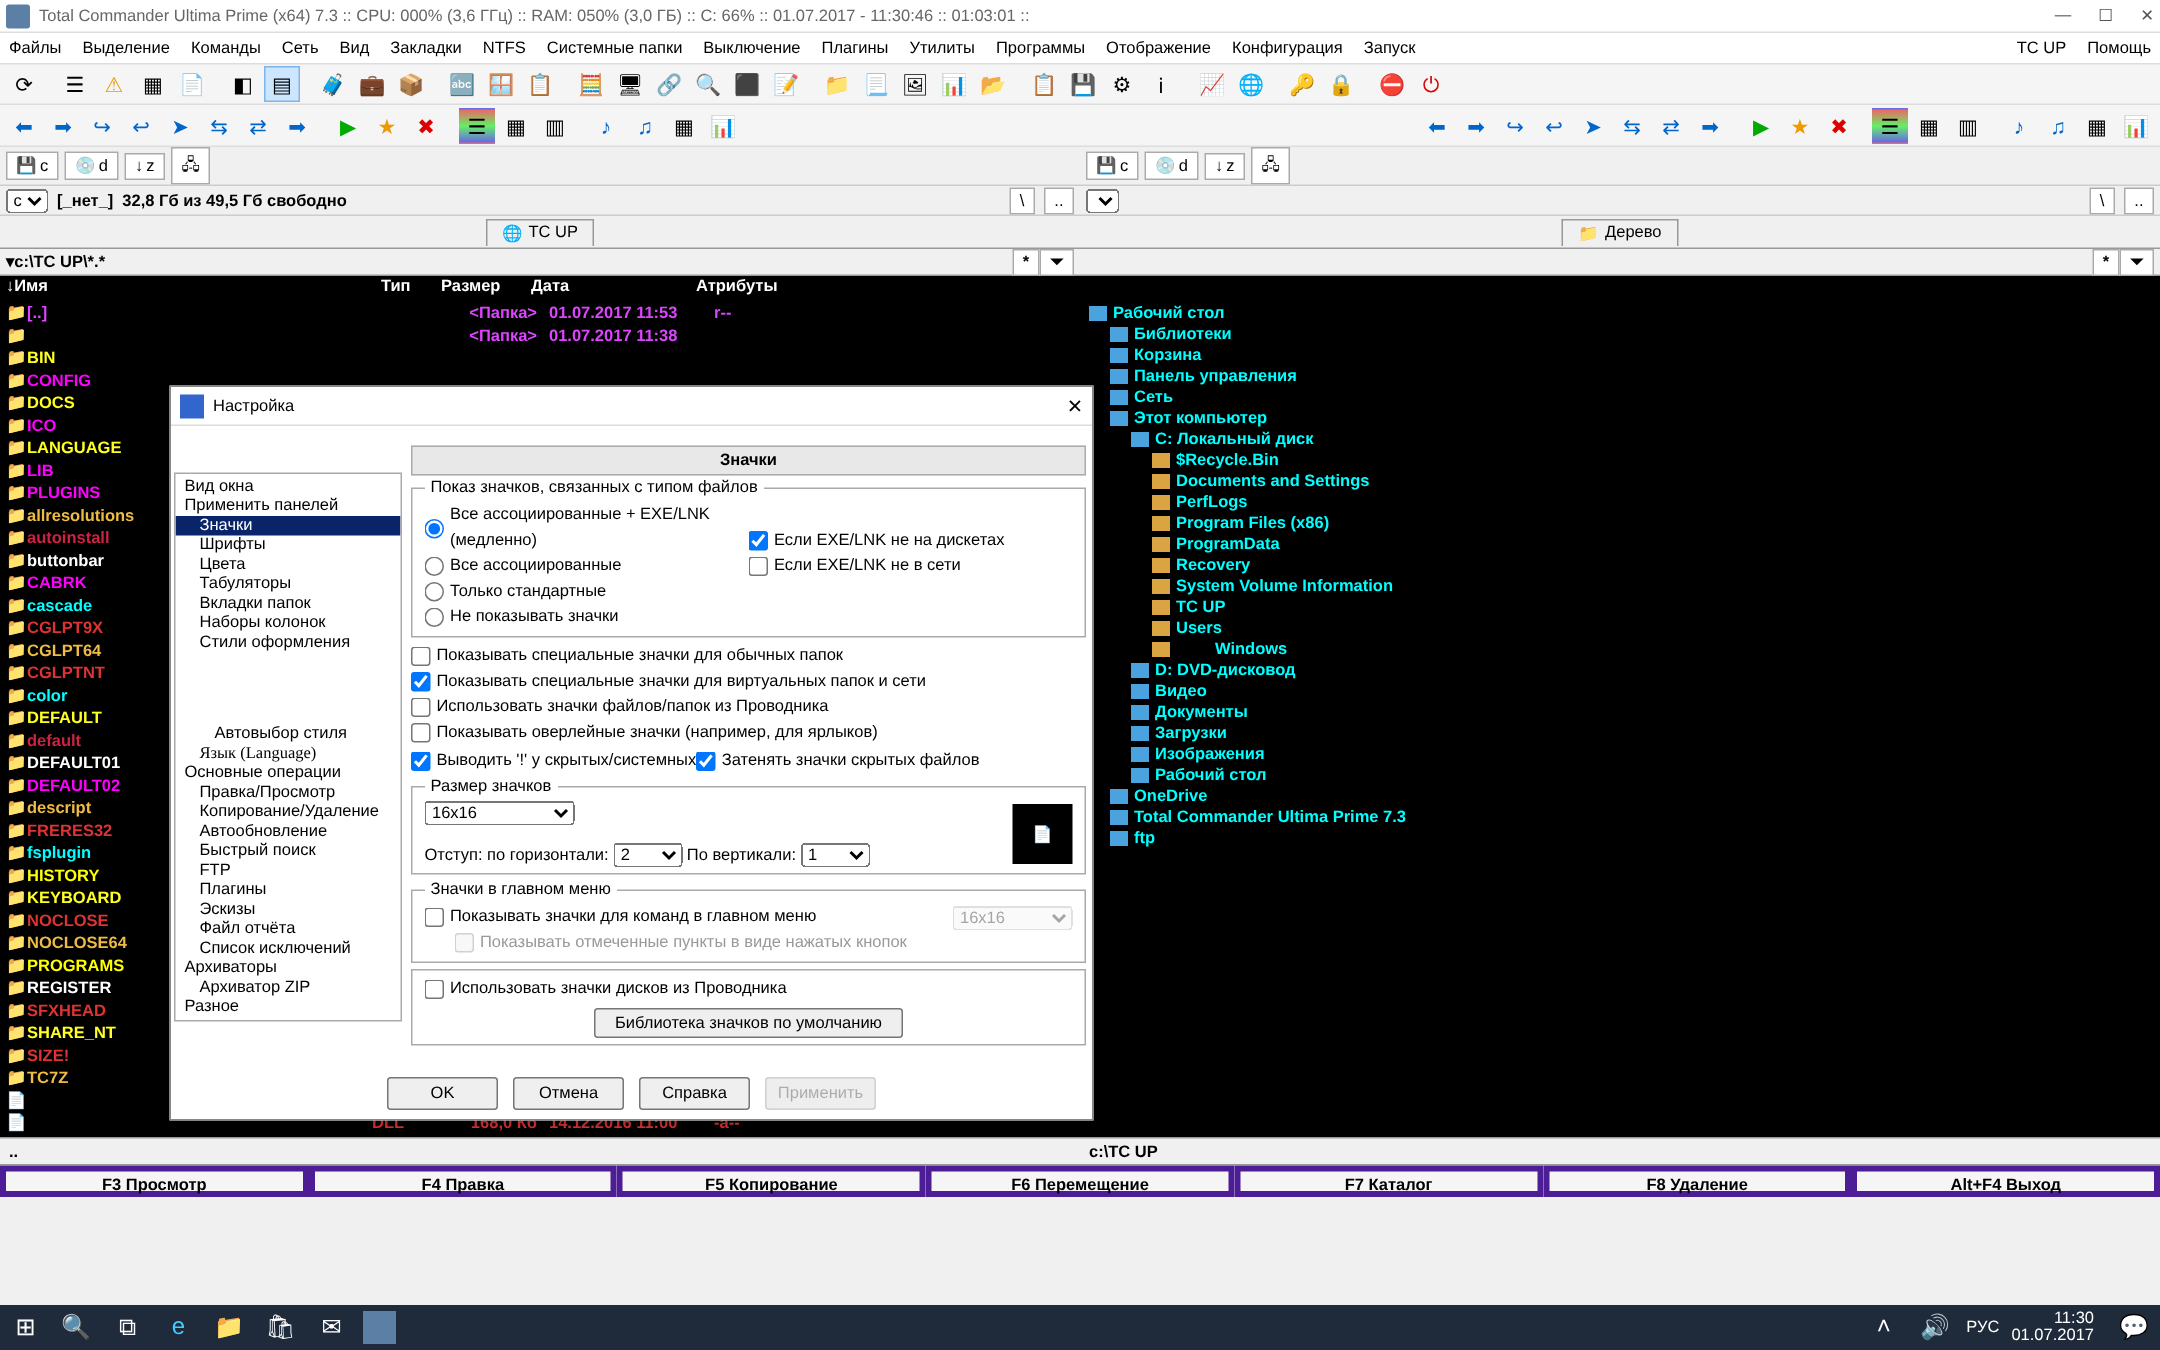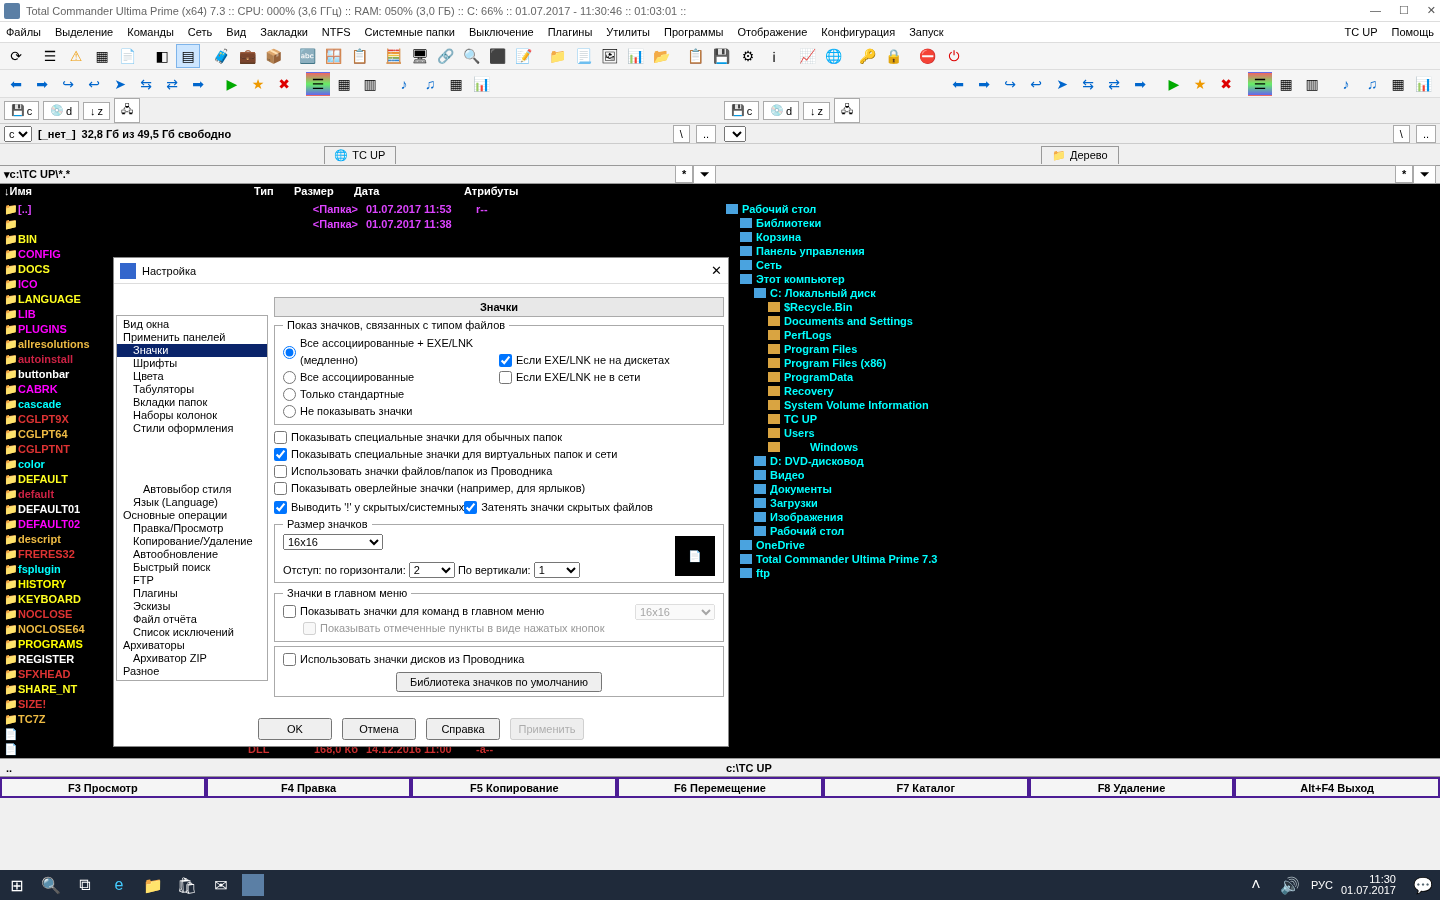--- a/index.html
+++ b/index.html
@@ -38,21 +38,21 @@
 .filelist .row .type { width: 40px; }
 .filelist .row .size { width: 70px; text-align: right; }
 .filelist .row .date { width: 110px; padding-left: 8px; }
 .filelist .row .attr { padding-left: 8px; }
 .tree .row { padding-left: 0; display: flex; align-items: center; gap: 4px; color: #0ff; line-height: 14px; }
 .tree .fi { width: 12px; height: 10px; background: #d9a441; display: inline-block; }
 .tree .fi.blue { background: #4aa3df; }
 .statusbar { height: 18px; background: #f0f0f0; display: flex; border-top: 1px solid #999; }
 .statusbar .half { width: 50%; padding: 0 6px; font-weight: bold; display: flex; align-items: center; }
 .fkeys { height: 22px; background: #f0f0f0; display: flex; border-top: 1px solid #999; }
-.fkeys .fk { flex: 1; text-align: center; border: 2px solid #4c1d95; padding: 3px 0; background: #f5f5f5; font-weight: bold; }
+.fkeys .fk { flex: 1; text-align: center; border: 4px solid #4c1d95; padding: 3px 0; background: #f5f5f5; font-weight: bold; }
 .taskbar { height: 30px; background: #1f2a3a; display: flex; align-items: center; padding: 0 4px; gap: 8px; position: absolute; bottom: 0; left: 0; right: 0; }
 .taskbar .tbicon { width: 26px; height: 26px; display: flex; align-items: center; justify-content: center; color: #fff; font-size: 16px; }
 .taskbar .spacer { flex: 1; }
 .taskbar .tray { color: #fff; font-size: 10px; text-align: right; line-height: 11px; padding-right: 6px; }
 
 
 .dialog { position: absolute; left: 113px; top: 257px; width: 616px; height: 490px; background: #fff; border: 1px solid #888; box-shadow: 2px 2px 8px rgba(0,0,0,.3); z-index: 100; display: flex; flex-direction: column; }
 .dialog .dtitle { height: 26px; background: #fff; display: flex; align-items: center; padding: 0 6px; border-bottom: 1px solid #ddd; }
 .dialog .dtitle .dicon { width: 16px; height: 16px; background: #36c; margin-right: 6px; }
 .dialog .dtitle .close { margin-left: auto; font-size: 13px; cursor: pointer; }
@@ -470,24 +470,20 @@
         <div class="row" style="padding-left: 48px;">
           <span class="fi "></span>
           <span>Documents and Settings</span>
         </div>
         <div class="row" style="padding-left: 48px;">
           <span class="fi "></span>
           <span>PerfLogs</span>
         </div>
         <div class="row" style="padding-left: 48px;">
           <span class="fi "></span>
-          <span>Program Files</span>
-        </div>
-        <div class="row" style="padding-left: 48px;">
-          <span class="fi "></span>
           <span>Program Files (x86)</span>
         </div>
         <div class="row" style="padding-left: 48px;">
           <span class="fi "></span>
           <span>ProgramData</span>
         </div>
         <div class="row" style="padding-left: 48px;">
           <span class="fi "></span>
           <span>Recovery</span>
         </div>
@@ -593,21 +589,21 @@
         <div>Вид окна</div>
         <div>Применить панелей</div>
         <div class="sel" style="padding-left: 16px;">Значки</div>
         <div style="padding-left: 16px;">Шрифты</div>
         <div style="padding-left: 16px;">Цвета</div>
         <div style="padding-left: 16px;">Табуляторы</div>
         <div style="padding-left: 16px;">Вкладки папок</div>
         <div style="padding-left: 16px;">Наборы колонок</div>
         <div style="padding-left: 16px;">Стили оформления</div>
         <div style="padding-left: 26px; margin-top: 48px;">Автовыбор стиля</div>
-        <div style="padding-left: 16px;">Язык (Language)</div>
+        <div style="padding-left: 16px; font-family: Liberation Serif, serif;">Язык (Language)</div>
         <div>Основные операции</div>
         <div style="padding-left: 16px;">Правка/Просмотр</div>
         <div style="padding-left: 16px;">Копирование/Удаление</div>
         <div style="padding-left: 16px;">Автообновление</div>
         <div style="padding-left: 16px;">Быстрый поиск</div>
         <div style="padding-left: 16px;">FTP</div>
         <div style="padding-left: 16px;">Плагины</div>
         <div style="padding-left: 16px;">Эскизы</div>
         <div style="padding-left: 16px;">Файл отчёта</div>
         <div style="padding-left: 16px;">Список исключений</div>

